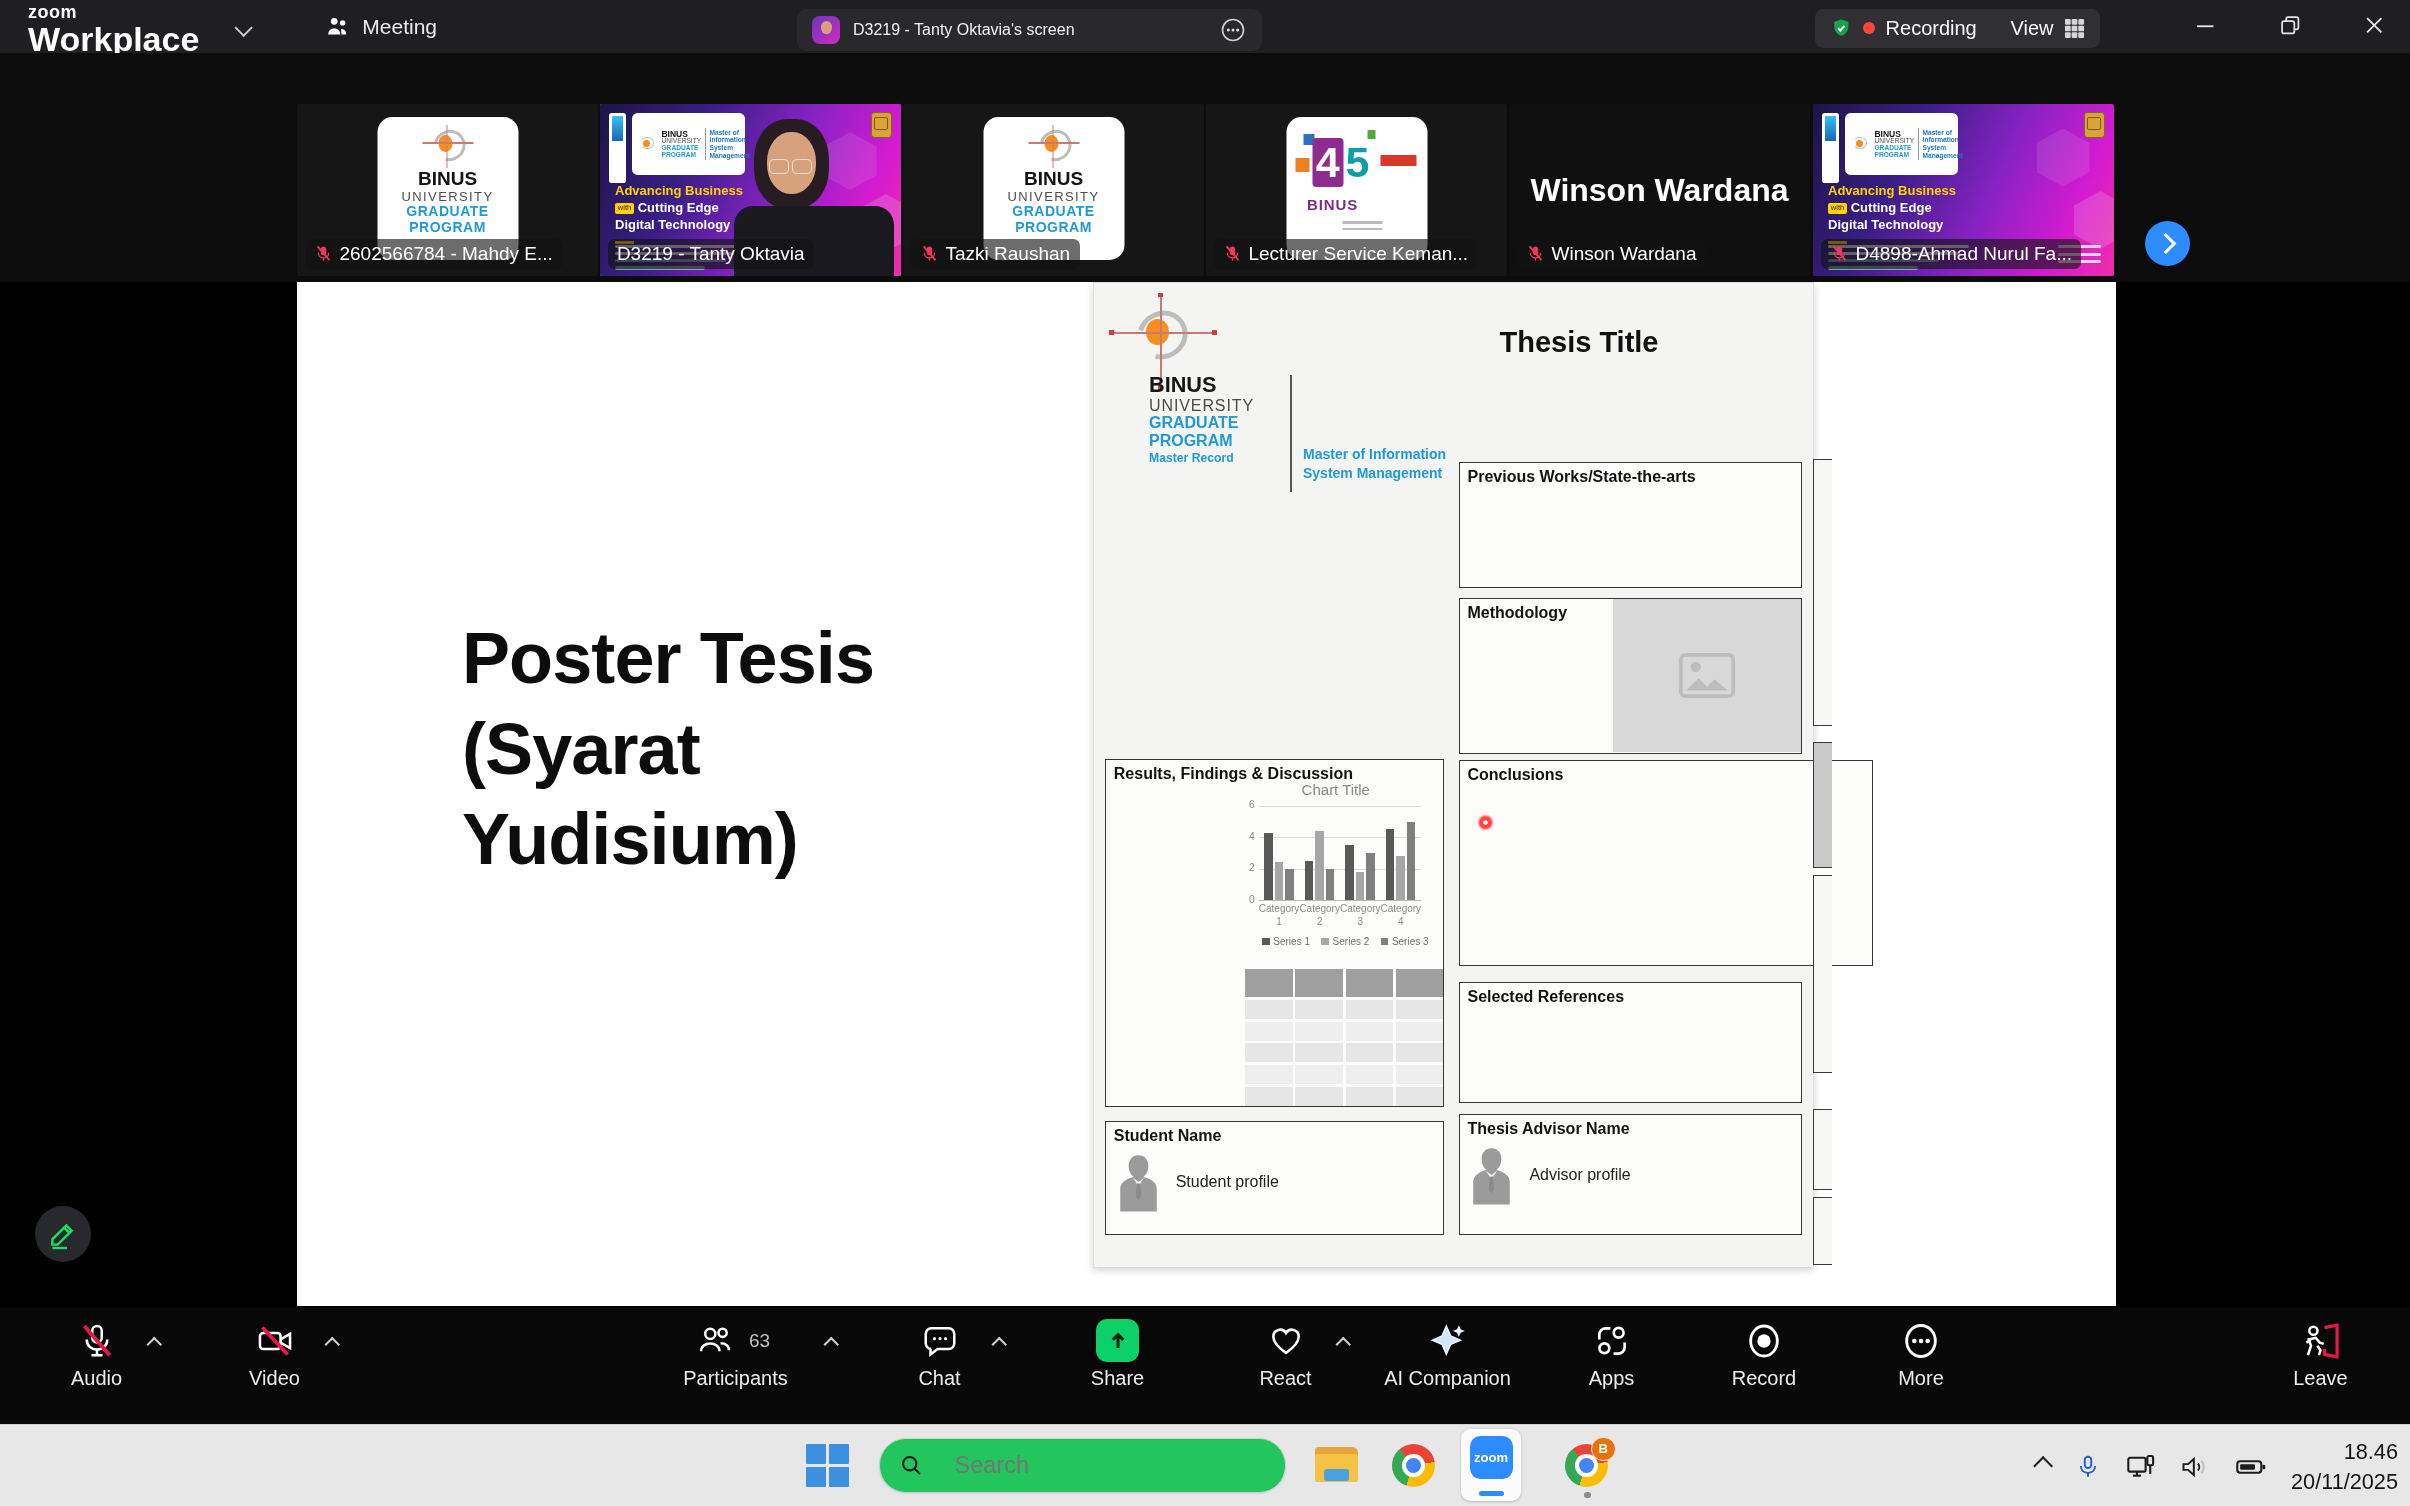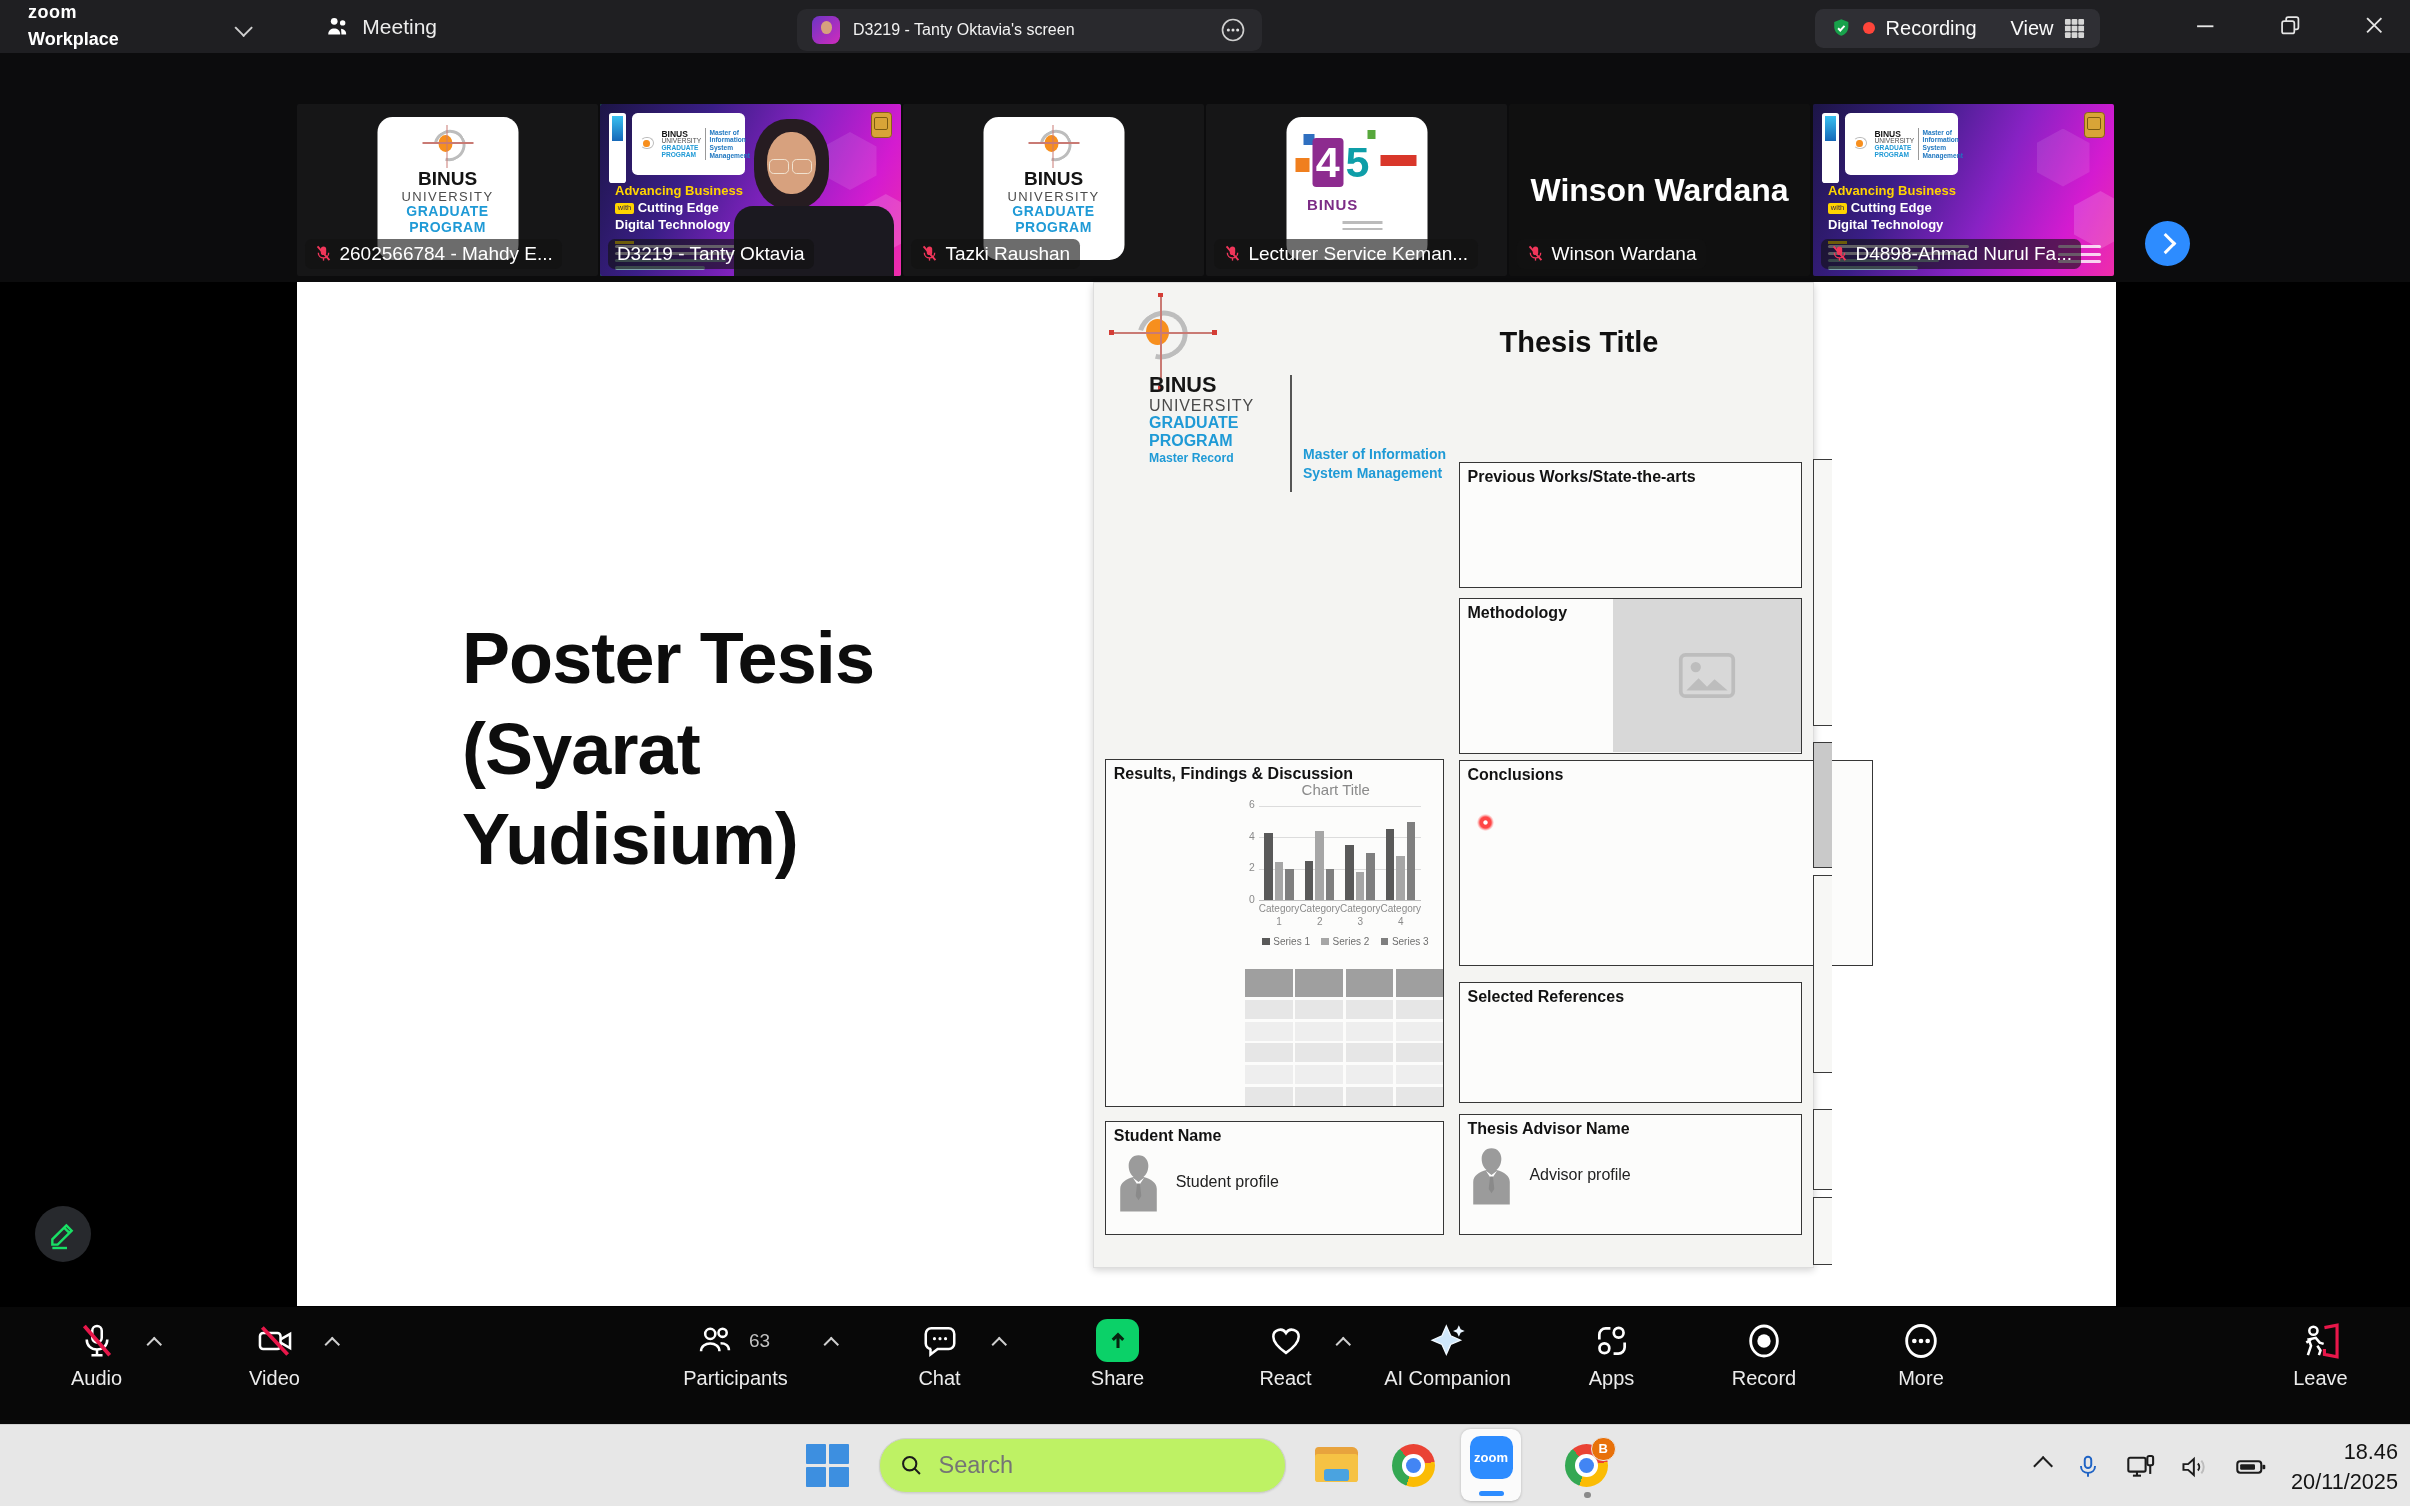--- a/index.html
+++ b/index.html
@@ -4,21 +4,21 @@
 <style>
   html,body{margin:0;padding:0;background:#000;}
   .screen{position:relative;width:2411px;height:1507px;overflow:hidden;background:#000;
           font-family:"Liberation Sans",sans-serif;-webkit-font-smoothing:antialiased;}
   .abs{position:absolute;}
 
   
   .titlebar{position:absolute;left:0;top:0;width:2411px;height:53px;background:#1f1f22;}
   .brand{position:absolute;left:28px;top:2.8px;color:#fff;line-height:1;}
   .brand .b1{font-size:18px;font-weight:700;letter-spacing:0.5px;}
-  .brand .b2{font-size:18px;font-weight:700;margin-top:9px;}
+  .brand .b2{font-size:34px;font-weight:700;margin-top:1px;}
   .chev{display:inline-block;width:11.3px;height:11.3px;border-left:2.4px solid #cfcfcf;border-top:2.4px solid #cfcfcf;}
   .chev-down{transform:rotate(225deg);}
   .chev-up{transform:rotate(45deg);}
   .chev-right{transform:rotate(135deg);}
   .tab-meeting{position:absolute;left:325px;top:11.3px;display:flex;align-items:center;gap:11.3px;color:#ececec;font-size:21px;height:32px;}
   .tab-active{position:absolute;left:797px;top:8.5px;width:465px;height:42px;background:#29292d;border-radius:9.4px;display:flex;align-items:center;gap:13px;padding:0 15px;box-sizing:border-box;}
   .tab-avatar{width:28px;height:28px;border-radius:7.5px;background:linear-gradient(135deg,#6d35c4,#d02bbd);position:relative;overflow:hidden;}
   .tab-avatar::after{content:"";position:absolute;left:8.5px;top:5.6px;width:11.3px;height:13px;border-radius:50%;background:#d7a17e;}
   .tab-label{color:#f2f2f2;font-size:16px;flex:1;white-space:nowrap;}
   .status-pill{position:absolute;left:1815px;top:8.5px;height:39px;background:#2f2f34;border-radius:8.5px;display:flex;align-items:center;gap:10.4px;padding:0 15px;}
@@ -146,21 +146,21 @@
   .tb-chev{position:absolute;top:28px;}
   .tb-chev .chev{width:8.5px;height:8.5px;border-width:2.4px;}
   .share-box{width:43px;height:43px;border-radius:11.3px;background:#0bd168;display:flex;align-items:center;justify-content:center;}
   .pcount{position:absolute;left:98px;top:22.6px;font-size:19px;color:#c2c2c2;}
 
   
   .taskbar{position:absolute;left:0;top:1424px;width:2411px;height:83px;background:#e7e7e7;border-top:0.9px solid #d2d2d2;box-sizing:border-box;}
   .tk-icon{position:absolute;top:19px;width:43px;height:43px;}
   .winlogo{display:grid;grid-template-columns:20px 20px;grid-template-rows:20px 20px;gap:2.8px;}
   .winlogo i{background:#3d8fe0;border-radius:0.9px;}
-  .search-pill{position:absolute;left:879px;top:13px;width:407px;height:55px;background:#bef264;border:0.9px solid #cfcfcf;border-radius:27px;display:flex;align-items:center;gap:13px;padding:0 19px;box-sizing:border-box;box-shadow:0 0.9px 1.9px rgba(0,0,0,.08);}
+  .search-pill{position:absolute;left:879px;top:13px;width:407px;height:55px;background:#22c55e;border:0.9px solid #cfcfcf;border-radius:27px;display:flex;align-items:center;gap:29px;padding:0 19px;box-sizing:border-box;box-shadow:0 0.9px 1.9px rgba(0,0,0,.08);}
   .search-pill input{border:none;outline:none;background:transparent;font-size:23.5px;color:#3a3a3a;font-family:"Liberation Sans",sans-serif;width:282px;}
   .folder{position:relative;width:43px;height:38px;margin-top:2.8px;}
   .folder .back{position:absolute;left:0;top:0;width:43px;height:13px;background:#e8a33d;border-radius:3.8px 5.6px 0 0;}
   .folder .front{position:absolute;left:0;top:7.5px;width:43px;height:28px;background:#f6c244;border-radius:2.8px;}
   .folder .accent{position:absolute;left:9.4px;top:22.6px;width:24.5px;height:11.3px;background:#4aa3e0;border-radius:2.8px;}
   .chrome{position:relative;width:43px;height:43px;border-radius:50%;background:conic-gradient(from -40deg,#ea4335 0 120deg,#fbbc05 120deg 240deg,#34a853 240deg 360deg);}
   .chrome::before{content:"";position:absolute;left:10.4px;top:10.4px;width:22.6px;height:22.6px;border-radius:50%;background:#fff;}
   .chrome::after{content:"";position:absolute;left:14px;top:14px;width:15px;height:15px;border-radius:50%;background:#4285f4;}
   .zoom-active{position:absolute;left:1461px;top:3.8px;width:60px;height:72px;background:#fbfbfb;border-radius:9.4px;box-shadow:0 0.9px 2.8px rgba(0,0,0,.2);}
   .zoom-sq{position:absolute;left:8.5px;top:7.5px;width:43px;height:43px;border-radius:10.4px;background:#2d8cff;display:flex;align-items:center;justify-content:center;color:#fff;font-size:13px;font-weight:700;}

